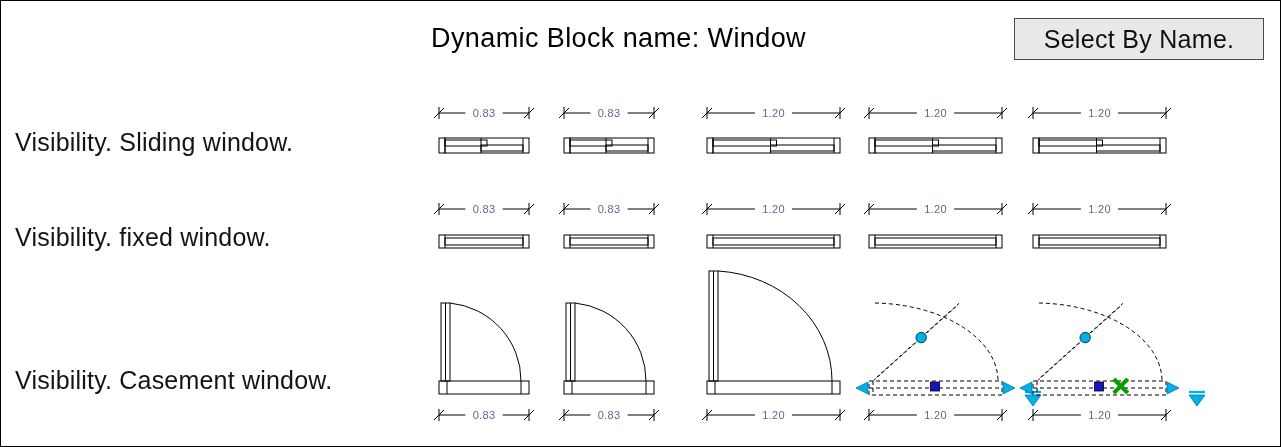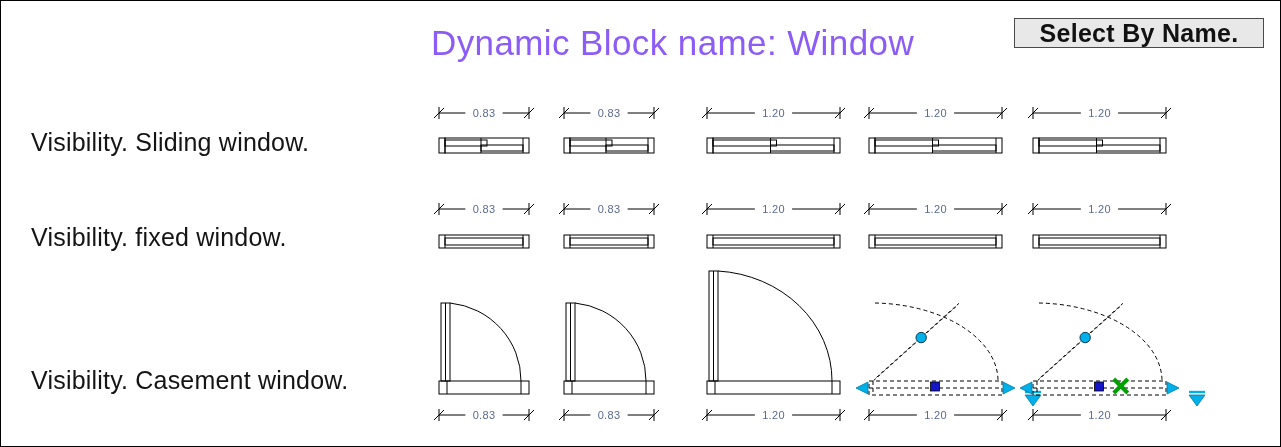--- a/index.html
+++ b/index.html
@@ -6,34 +6,33 @@
   body{
     width:1281px;height:447px;position:relative;overflow:hidden;
     font-family:"Liberation Sans", sans-serif;
     border:1px solid #000;box-sizing:border-box;
   }
   .page{position:absolute;inset:0;}
 
   
   #block-title{
     position:absolute;left:430px;top:22px;
-    font-size:35px;color:#8b5cf6;letter-spacing:.4px;white-space:nowrap;
+    font-size:27px;color:#000000;letter-spacing:.4px;white-space:nowrap;
   }
   #select-by-name-button{
-    position:absolute;left:1013px;top:17px;width:250px;height:30px;
+    position:absolute;left:1013px;top:17px;width:250px;height:42px;
     background:#e8e8e8;border:1px solid #4a4a4a;
     display:flex;align-items:center;justify-content:center;
     font-size:25px;color:#111;letter-spacing:.3px;cursor:pointer;
     box-sizing:border-box;
-    font-weight:bold;
   }
 
   
   .row-label{
-    position:absolute;left:30px;font-size:25px;color:#141414;
+    position:absolute;left:14px;font-size:25px;color:#141414;
     white-space:nowrap;letter-spacing:.2px;
   }
   #row-label-0{top:127px;}
   #row-label-1{top:222px;}
   #row-label-2{top:365px;}
 
   
   .cell{position:absolute;}
   svg{display:block;overflow:visible;}
 

